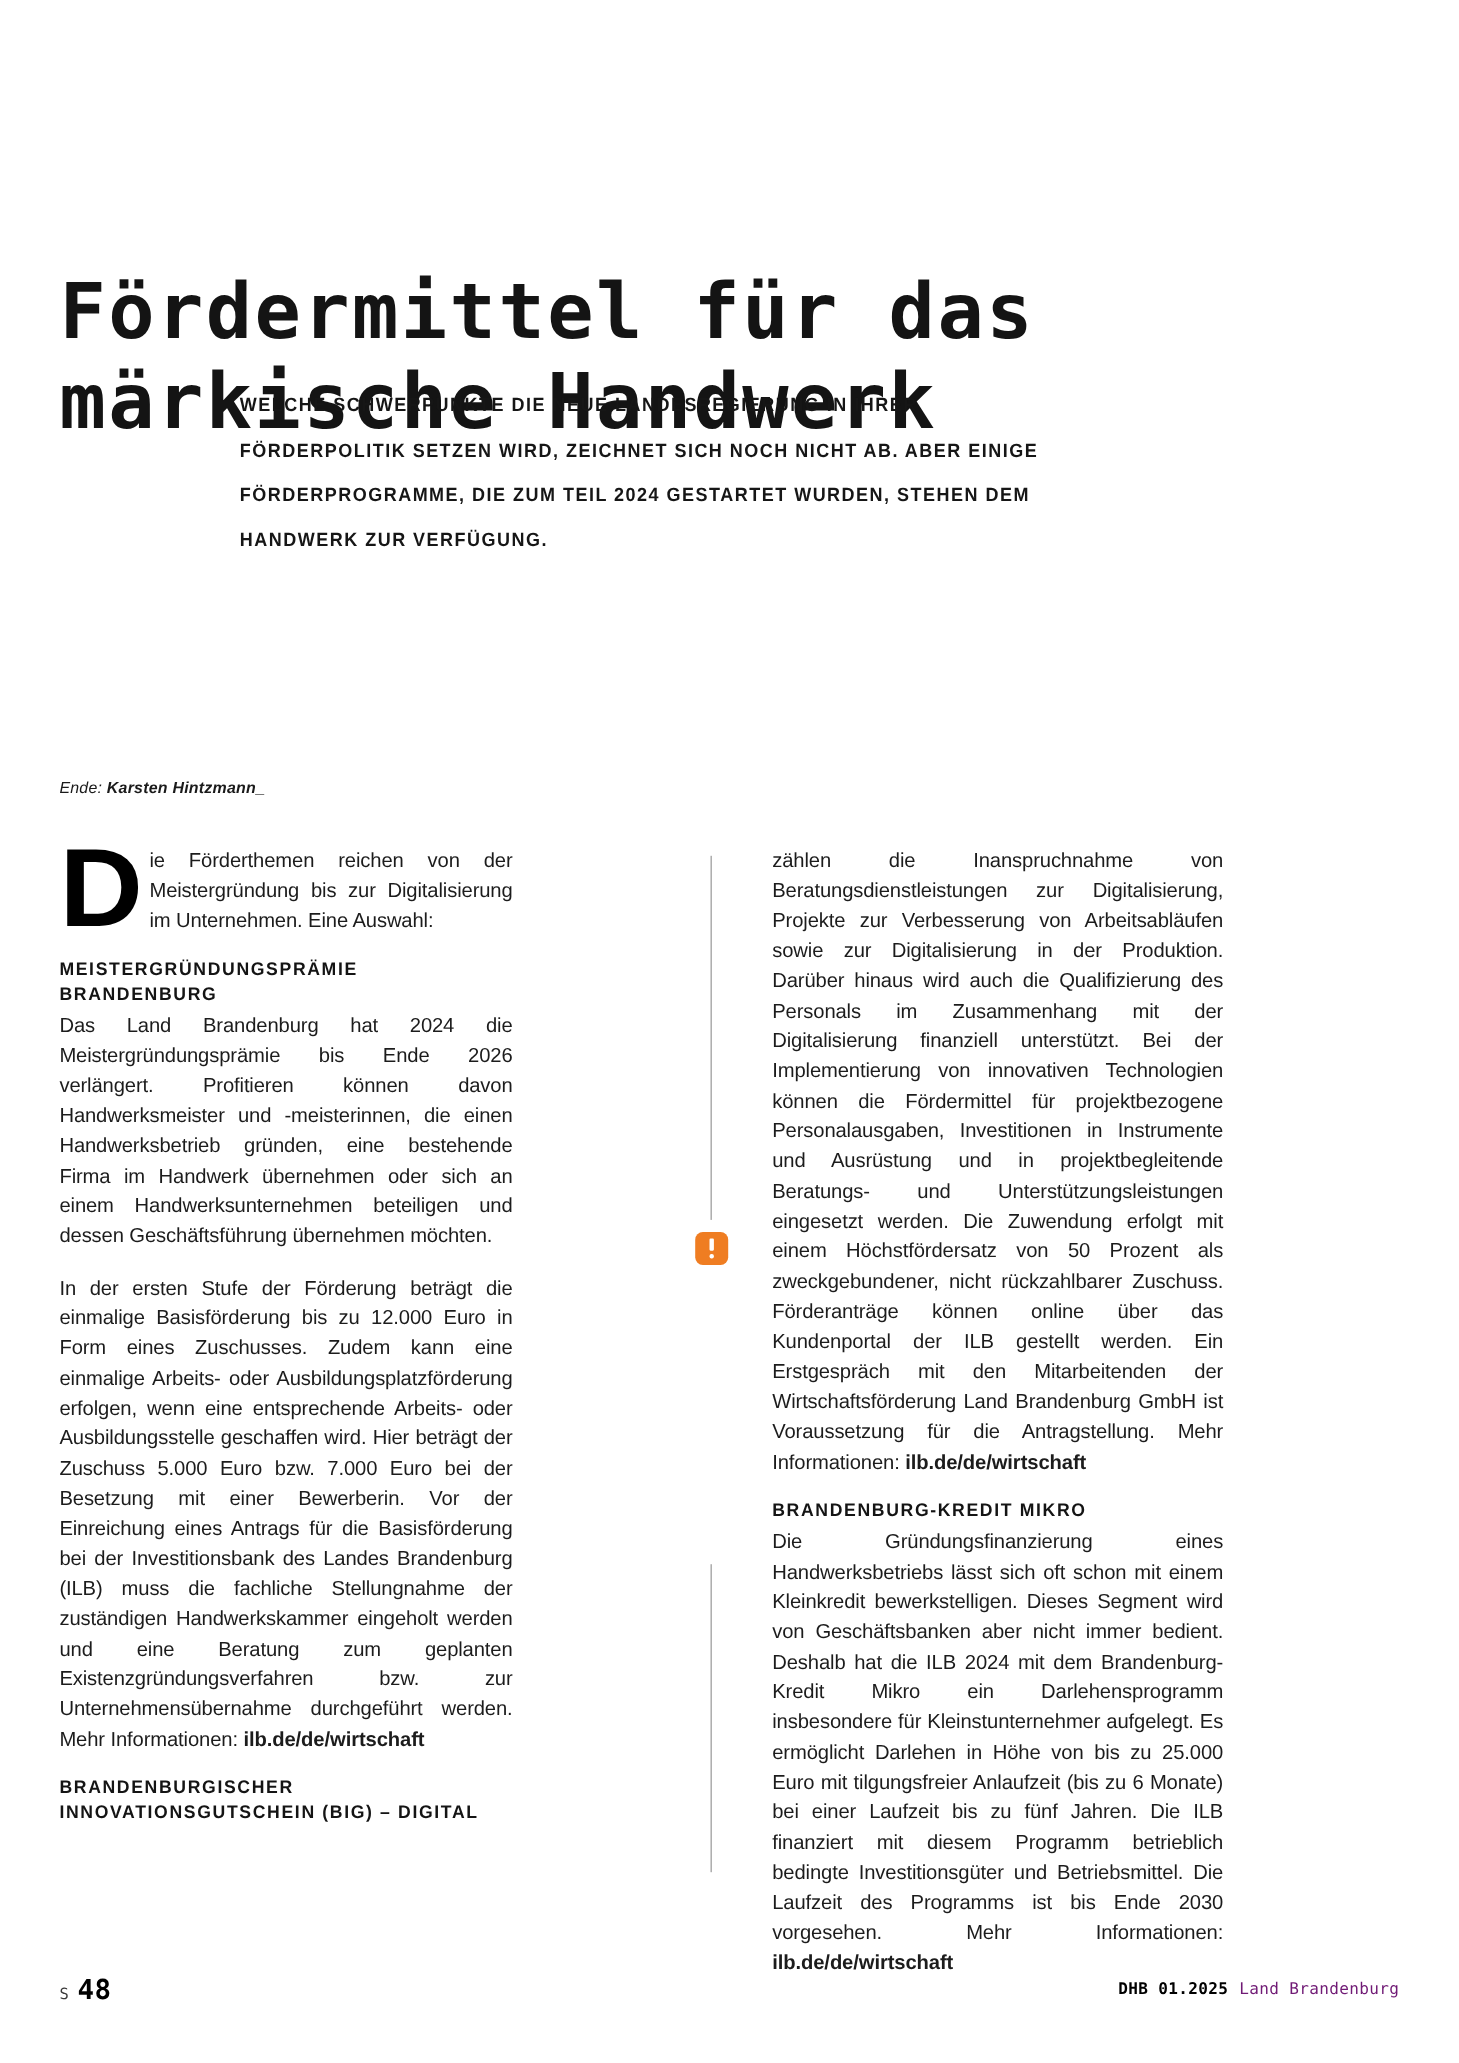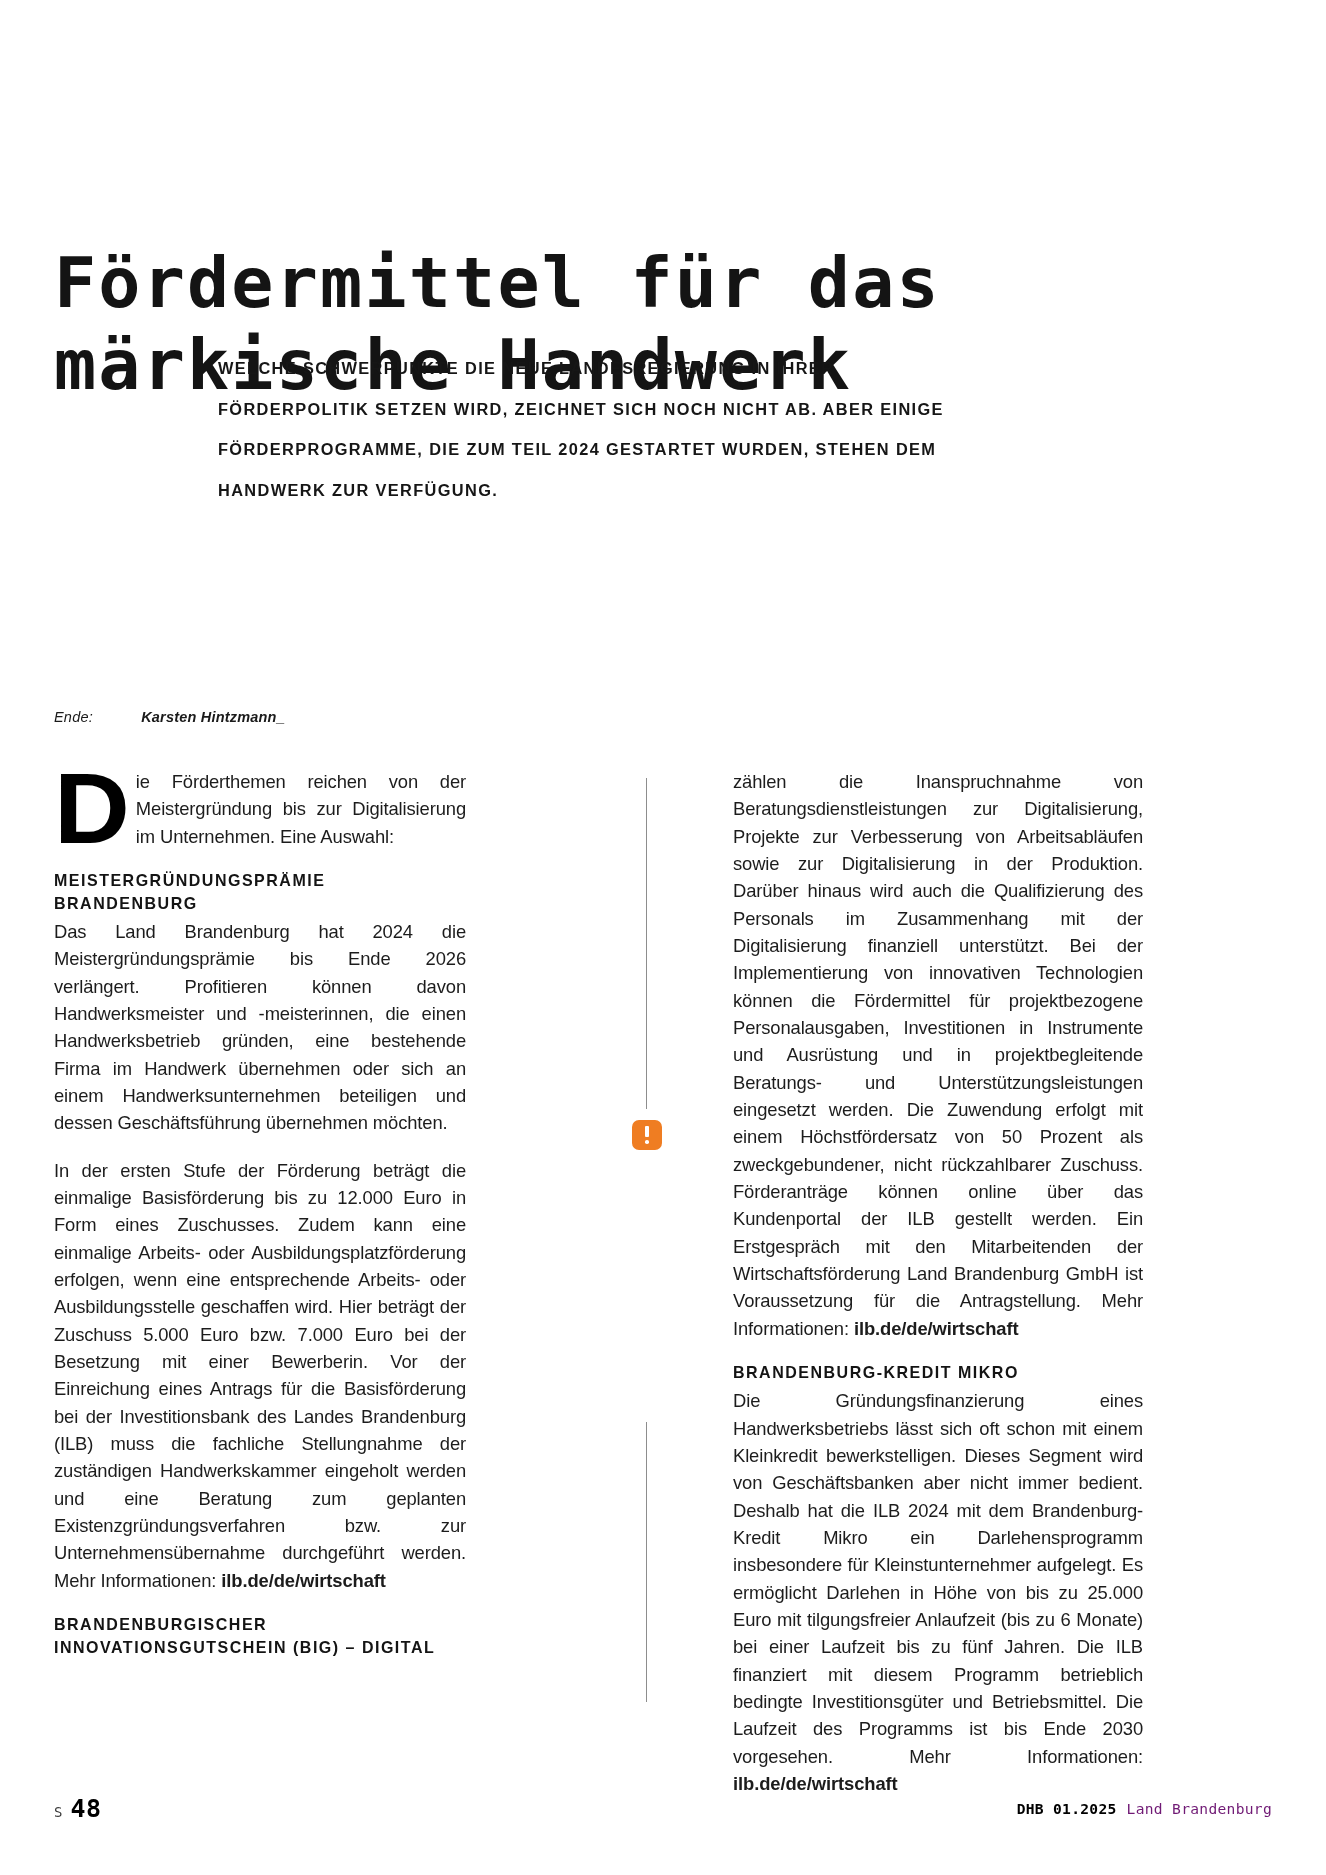--- a/index.html
+++ b/index.html
@@ -59,35 +59,34 @@
     left: 54px;
     top: 709px;
     font-size: 14.5px;
     font-style: italic;
     color: #1a1a1a;
     letter-spacing: 0.2px;
   }
   .byline .author {
     font-weight: bold;
     font-style: italic;
-    margin-left: 44px;
   }
 
   
   .col {
     position: absolute;
     top: 768px;
     font-size: 18.4px;
     line-height: 1.485;
     text-align: justify;
     color: #1c1c1c;
     letter-spacing: -0.12px;
   }
   .col-left  { left: 54px;  width: 412px; }
-  .col-right { left: 733px; width: 410px; }
+  .col-right { left: 702px; width: 410px; }
 
   .col p { margin: 0 0 20px 0; }
   .col p.tight { margin-bottom: 12px; }
 
   .sec-head {
     font-weight: bold;
     font-size: 16.6px;
     letter-spacing: 1.55px;
     line-height: 1.36;
     text-transform: uppercase;

